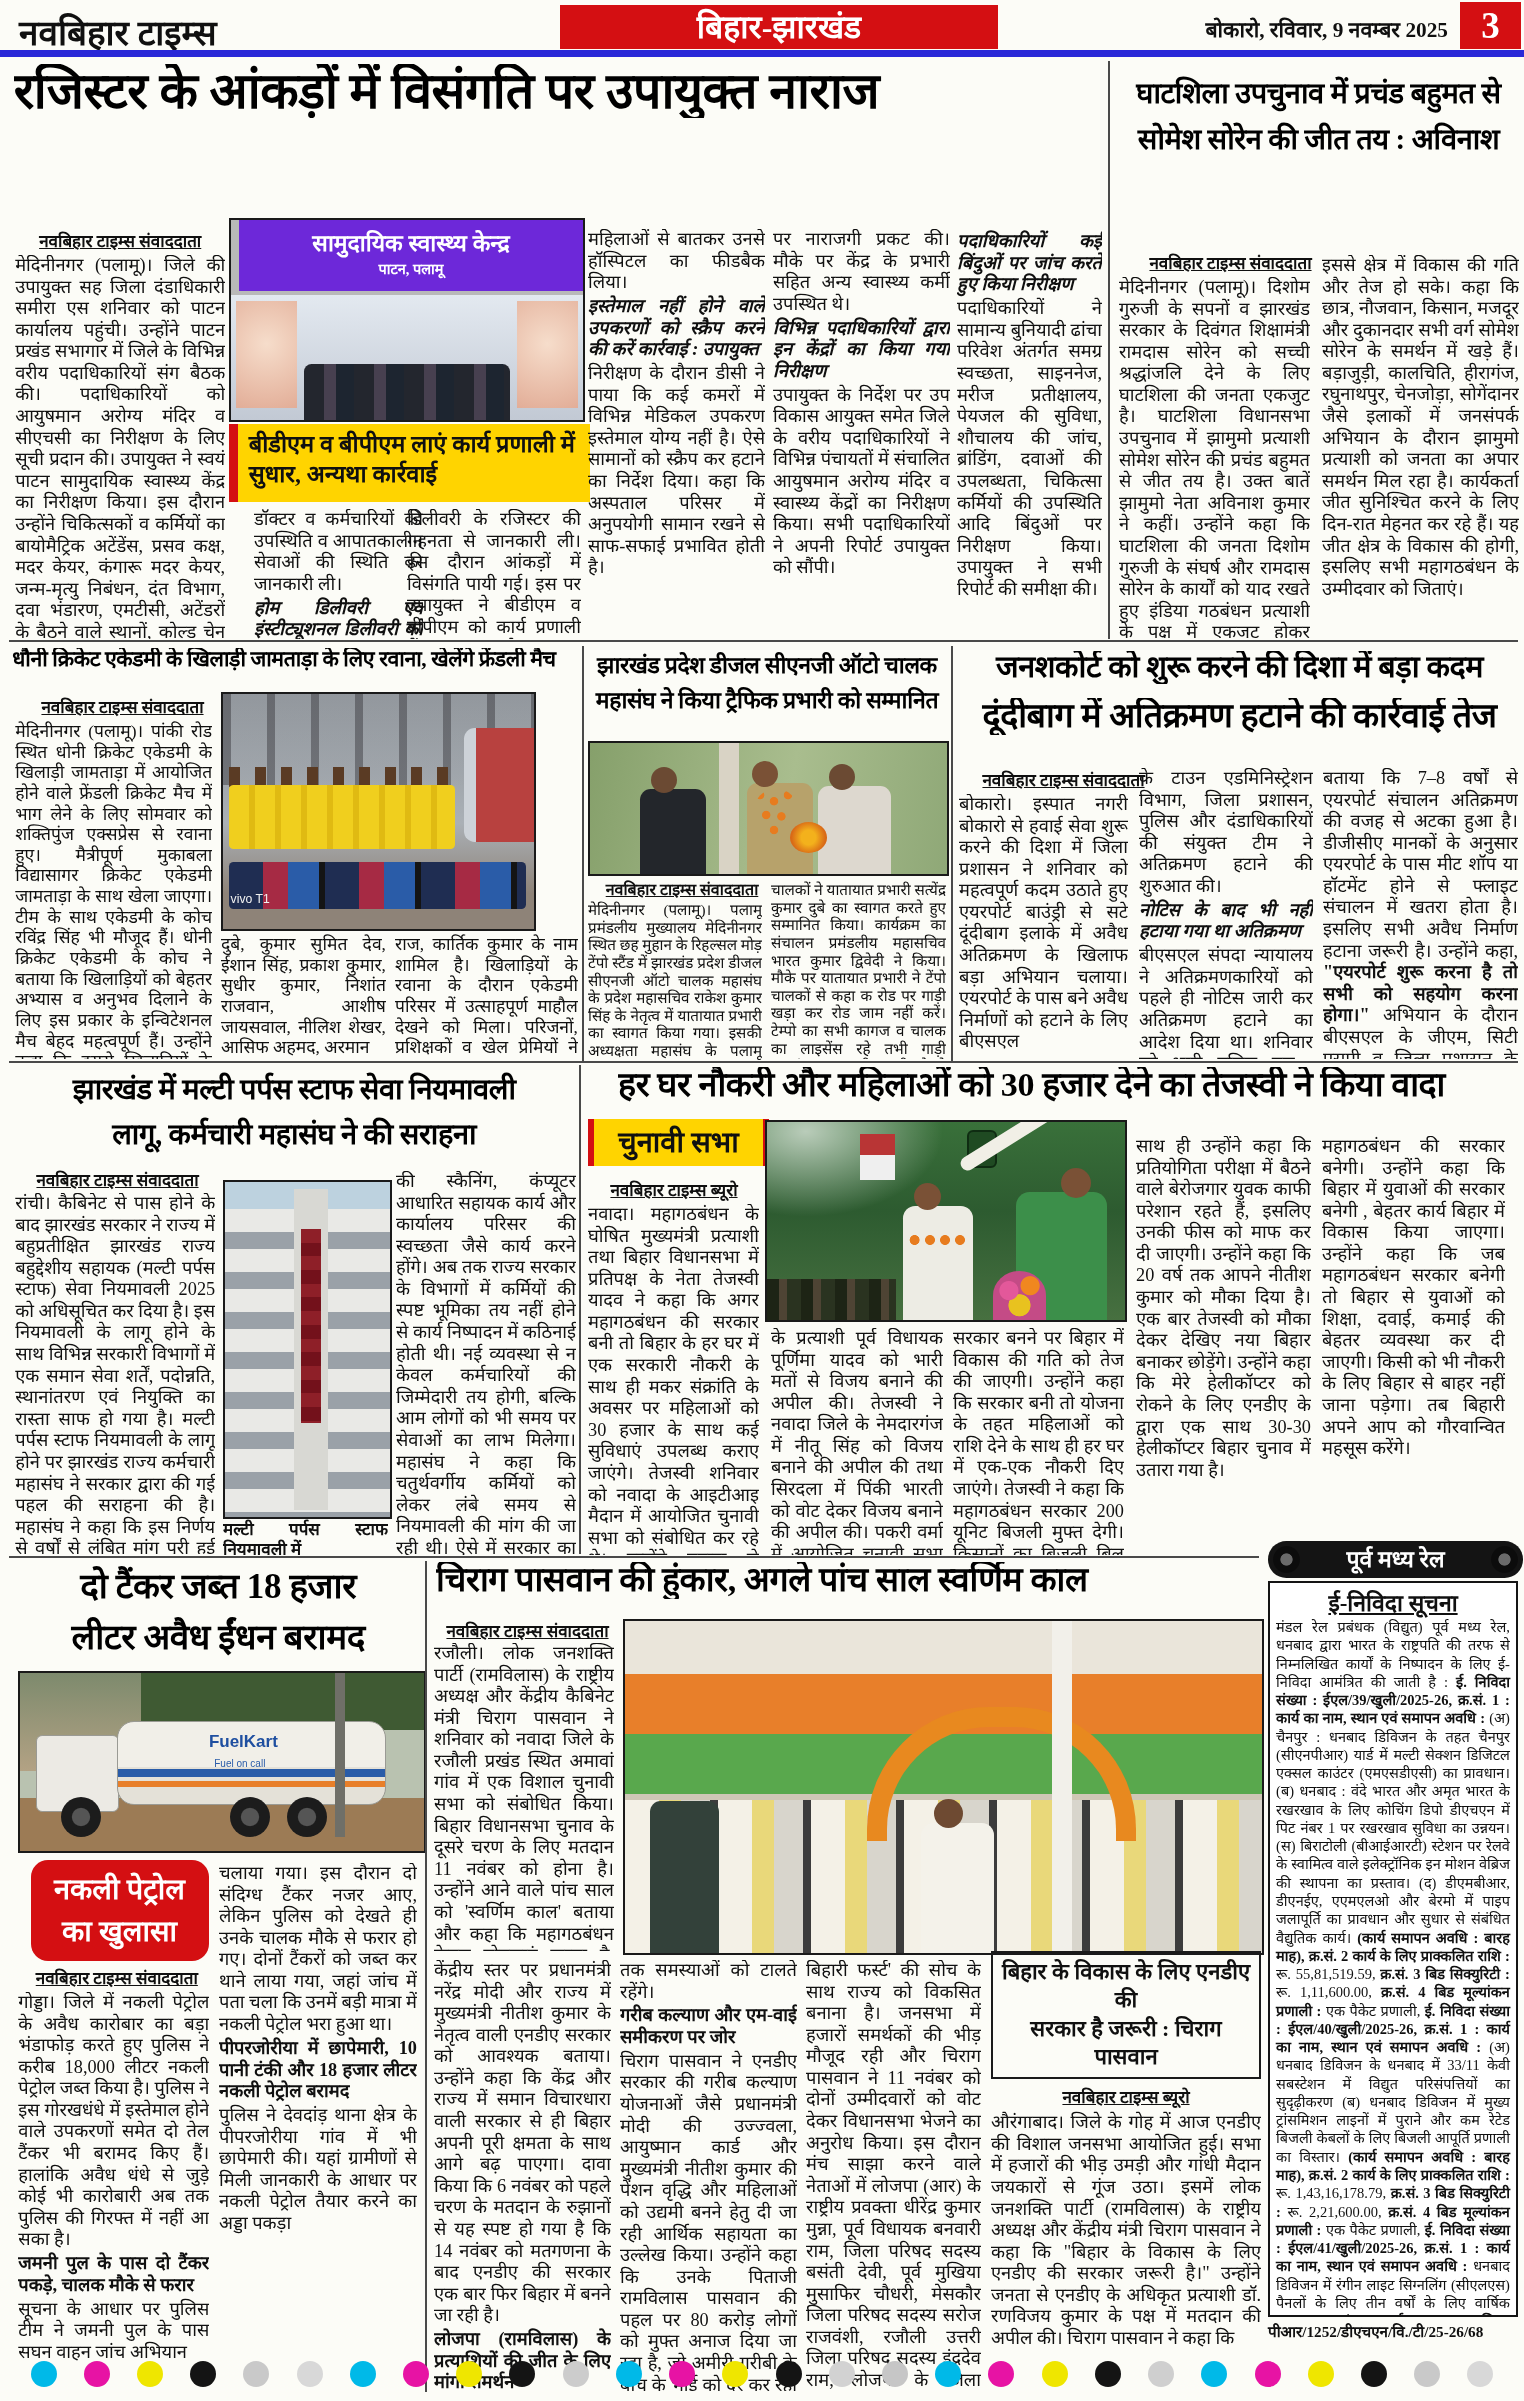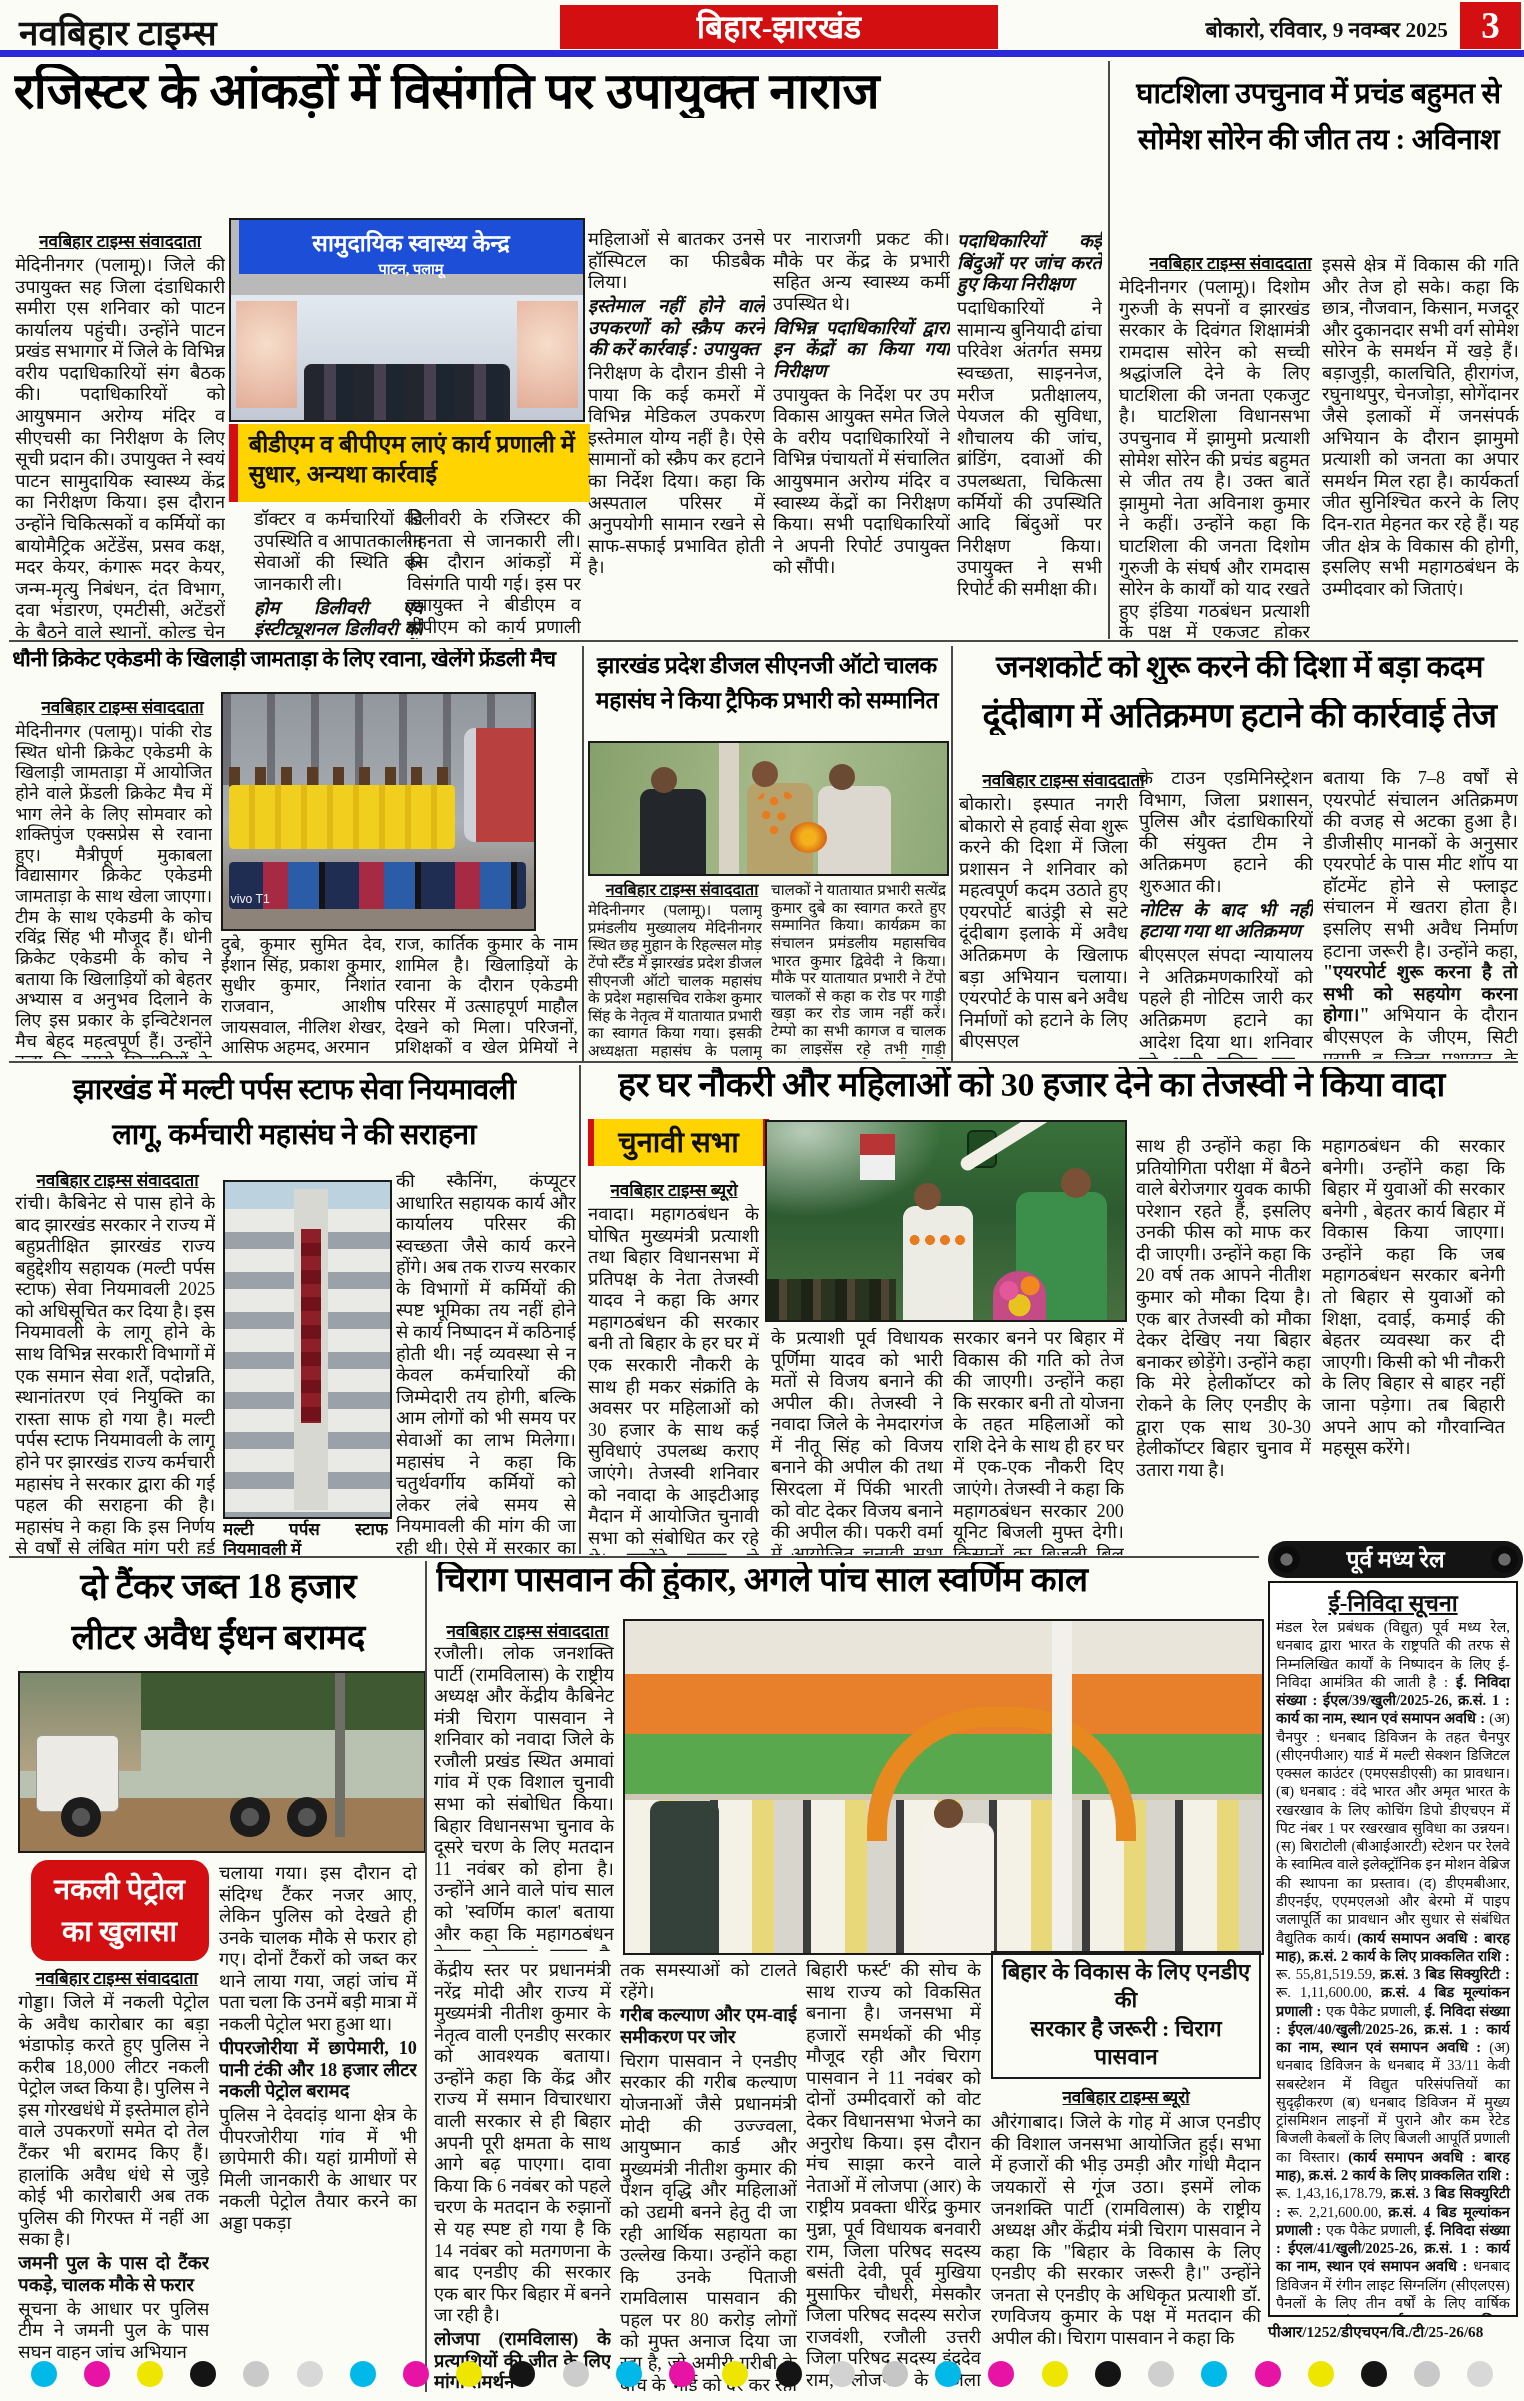--- a/index.html
+++ b/index.html
@@ -33,21 +33,21 @@
   <div class="abs" style="left:1120px;top:13.7px;width:328px;font-size:21.3px;font-weight:700;text-align:right;">बोकारो, रविवार, 9 नवम्बर 2025</div>
   <div class="abs" style="left:1460px;top:1.5px;width:61px;height:47px;background:#d40f12;color:#fff;font-weight:700;font-size:37px;text-align:center;line-height:47px;">3</div>
   <div class="abs" style="left:0;top:50px;width:1524px;height:6.9px;background:#2a28d8;"></div>
 
   <div class="hl nowrap" style="left:13.7px;top:64px;width:1088px;font-size:50px;">रजिस्टर के आंकड़ों में विसंगति पर उपायुक्त नाराज</div>
 
   <div class="byline" style="left:15.2px;top:229px;width:210px;">नवबिहार टाइम्स संवाददाता</div>
   <div class="col" style="left:15.2px;top:255px;width:210px;height:384px;">मेदिनीनगर (पलामू)। जिले की उपायुक्त सह जिला दंडाधिकारी समीरा एस शनिवार को पाटन कार्यालय पहुंची। उन्होंने पाटन प्रखंड सभागार में जिले के विभिन्न वरीय पदाधिकारियों संग बैठक की। पदाधिकारियों को आयुषमान अरोग्य मंदिर व सीएचसी का निरीक्षण के लिए सूची प्रदान की। उपायुक्त ने स्वयं पाटन सामुदायिक स्वास्थ्य केंद्र का निरीक्षण किया। इस दौरान उन्होंने चिकित्सकों व कर्मियों का बायोमैट्रिक अटेंडेंस, प्रसव कक्ष, मदर केयर, कंगारू मदर केयर, जन्म-मृत्यु निबंधन, दंत विभाग, दवा भंडारण, एमटीसी, अटेंडरों के बैठने वाले स्थानों, कोल्ड चेन का जीवन रक्षक दवा की उपलब्धता, प्रसव गृह की स्थिति, जन औषधि केंद्र, बाथरूम की साफ सफाई, बिजली उपकरणों की स्थिति आदि की जांच की। इस दौरान उन्होंने विशेष रूप से स्वच्छता, दवाइयों की उपलब्धता,</div>
 
   <div class="photo" style="left:229px;top:218px;width:352px;height:200px;">
-    <div class="abs" style="left:8px;top:0;right:0;height:54px;background:#1d4ed8;">
+    <div class="abs" style="left:8px;top:0;right:0;height:71px;background:#6d28d9;">
       <div style="color:#fff;font-weight:700;font-size:23px;text-align:center;margin-top:6.1px;">सामुदायिक स्वास्थ्य केन्द्र</div>
       <div style="color:#fff;font-weight:700;font-size:14.5px;text-align:center;">पाटन, पलामू</div>
     </div>
     <div class="abs" style="left:0;top:75px;right:0;bottom:0;background:linear-gradient(#e3e9f0,#c2c9d4);">
       <div class="abs" style="left:4.6px;top:6.1px;width:61px;height:107px;background:radial-gradient(circle at 50% 40%,#f6ddcb,#e2ad97);"></div>
       <div class="abs" style="right:4.6px;top:6.1px;width:61px;height:107px;background:radial-gradient(circle at 50% 40%,#f6ddcb,#e2ad97);"></div>
       <div class="abs" style="left:73px;right:73px;bottom:0;height:56px;border-radius:7.6px 7.6px 0 0;background:repeating-linear-gradient(90deg,#23262e 0 20px,#474050 20px 32px,#1d2530 32px 50px);"></div>
     </div>
   </div>
 
@@ -161,20 +161,26 @@
 
   <div class="hrule" style="left:9.1px;top:1556px;width:1250px;"></div>
 
   <div class="hl c" style="left:12.2px;top:1562px;width:412px;font-size:35px;line-height:1.45;">
     <span>दो टैंकर जब्त 18 हजार</span><br>
     <span>लीटर अवैध ईंधन बरामद</span>
   </div>
   <div class="photo" style="left:18.3px;top:1671px;width:404px;height:178px;background:linear-gradient(180deg,#3f5a33 0 32%,#b9c2b0 32% 70%,#9c7b55 70%);">
     <div class="abs" style="left:0;top:0;width:30%;height:55%;background:linear-gradient(#7d8a6d,#b3a284);"></div>
     <div class="abs" style="left:4%;bottom:22%;width:20%;height:42%;border-radius:6.1px;background:#eceae4;border:1.5px solid #9a9a94;"></div>
+    <div class="abs" style="left:24%;bottom:26%;width:66%;height:46%;border-radius:17px;background:linear-gradient(#f1efe8 0 55%,#e4e1d8 55%);border:1.5px solid #9a9a94;">
+      <div style="position:absolute;left:0;right:0;top:58%;height:7.6px;background:#2a5ca8;"></div>
+      <div style="position:absolute;left:0;right:0;top:72%;height:6.1px;background:#e87f2a;"></div>
+      <div style="position:absolute;left:34%;top:12%;font-family:'Liberation Sans',sans-serif;font-weight:700;font-size:17px;color:#1f4fa0;">FuelKart</div>
+      <div style="position:absolute;left:36%;top:44%;font-family:'Liberation Sans',sans-serif;font-size:10px;color:#2a5ca8;">Fuel on call</div>
+    </div>
     <div class="abs" style="left:10%;bottom:8%;width:40px;height:40px;border-radius:50%;background:radial-gradient(circle,#555 30%,#1c1c1c 34%);"></div>
     <div class="abs" style="left:52%;bottom:8%;width:40px;height:40px;border-radius:50%;background:radial-gradient(circle,#555 30%,#1c1c1c 34%);"></div>
     <div class="abs" style="left:66%;bottom:8%;width:40px;height:40px;border-radius:50%;background:radial-gradient(circle,#555 30%,#1c1c1c 34%);"></div>
     <div class="abs" style="left:78%;top:0;width:9.1px;height:92%;background:#6f6f68;"></div>
   </div>
   <div class="redbox" style="left:30.5px;top:1860px;width:178px;height:93px;border-radius:17px;font-size:29px;line-height:1.45;padding-top:7.6px;">
     <span>नकली पेट्रोल</span><br>
     <span>का खुलासा</span>
   </div>
   <div class="byline" style="left:21.3px;top:1966px;width:191px;">नवबिहार टाइम्स संवाददाता</div>

